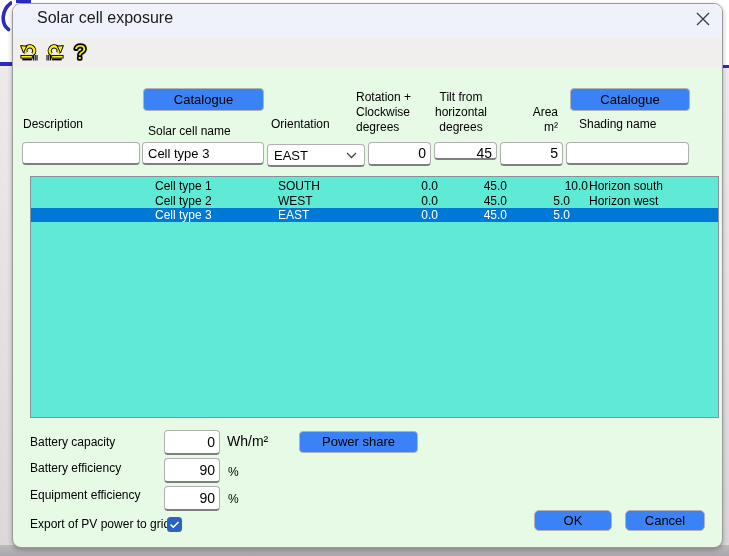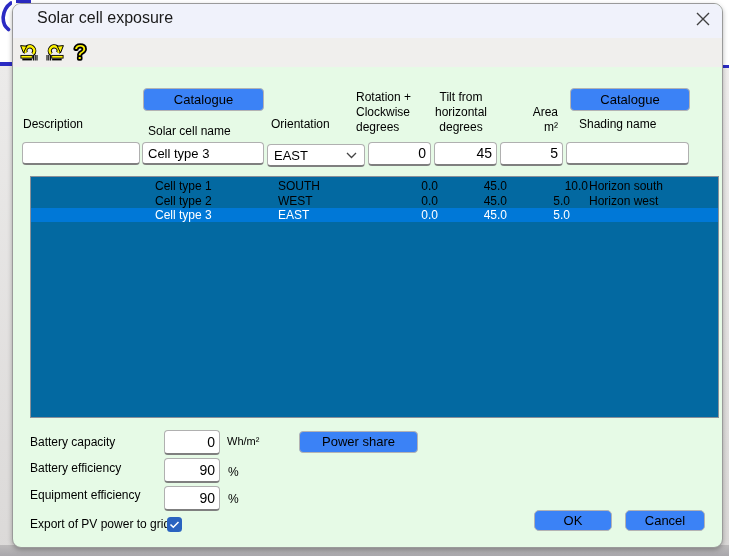--- a/index.html
+++ b/index.html
@@ -72,25 +72,25 @@
 <div class="lbl" style="left:579px;top:117.5px;">Shading name</div>
 
 <div class="inp" style="left:22px;top:142px;width:118px;height:23px;"></div>
 <div class="inp" style="left:142px;top:142px;width:122px;height:23px;padding-left:5px;">Cell type 3</div>
 <div class="inp" style="left:267px;top:143.5px;width:98px;height:23.5px;padding-left:6px;">EAST
   <svg style="position:absolute;right:7px;top:7px;" width="11" height="7" viewBox="0 0 11 7">
       <path d="M1 1 L5.5 5.5 L10 1" fill="none" stroke="#444" stroke-width="1.3"></path>
     </svg>
 </div>
 <div class="inp num" style="left:368px;top:142px;width:63px;height:23.5px;padding-right:4px;text-align:right;">0</div>
-<div class="inp num" style="left:434px;top:142px;width:63px;height:24px;padding-right:4px;text-align:right;">45</div>
+<div class="inp num" style="left:434px;top:142px;width:63px;height:18px;padding-right:4px;text-align:right;">45</div>
 <div class="inp num" style="left:500px;top:142px;width:63px;height:23.5px;padding-right:4px;text-align:right;">5</div>
 <div class="inp" style="left:566px;top:142px;width:123px;height:23px;"></div>
 
-<div class="abs" style="left:30px;top:176px;width:689px;height:242px;background:#0369a1;border:1px solid #8a9099;">
+<div class="abs" style="left:30px;top:176px;width:689px;height:242px;background:#5eead4;border:1px solid #8a9099;">
   <div class="abs" style="left:0;top:1.5px;width:687px;height:15px;font-size:12px;">
     <span class="abs" style="left:124px;">Cell type 1</span>
     <span class="abs" style="left:247px;">SOUTH</span>
     <span class="abs" style="left:342px;width:65px;text-align:right;">0.0</span>
     <span class="abs" style="left:411px;width:65px;text-align:right;">45.0</span>
     <span class="abs" style="left:492px;width:65px;text-align:right;">10.0</span>
     <span class="abs" style="left:558px;">Horizon south</span>
   </div>
   <div class="abs" style="left:0;top:16.5px;width:687px;height:15px;font-size:12px;">
     <span class="abs" style="left:124px;">Cell type 2</span>
@@ -111,21 +111,21 @@
 
 <div class="lbl" style="left:30px;top:436px;">Battery capacity</div>
 <div class="lbl" style="left:30px;top:462px;">Battery efficiency</div>
 <div class="lbl" style="left:30px;top:489px;">Equipment efficiency</div>
 <div class="lbl" style="left:30px;top:518px;">Export of PV power to grid</div>
 
 <div class="inp num" style="left:164px;top:430px;width:56px;height:24.5px;padding-right:4px;text-align:right;line-height:22px;">0</div>
 <div class="inp num" style="left:164px;top:458px;width:56px;height:24.5px;padding-right:4px;text-align:right;line-height:22px;">90</div>
 <div class="inp num" style="left:164px;top:486px;width:56px;height:24.5px;padding-right:4px;text-align:right;line-height:22px;">90</div>
 
-<div class="lbl" style="left:227px;top:435px;font-size:11px;">Wh/m²</div>
+<div class="lbl" style="left:227px;top:435px;font-size:14px;">Wh/m²</div>
 <div class="lbl" style="left:228px;top:466px;">%</div>
 <div class="lbl" style="left:228px;top:493px;">%</div>
 
 <div class="btn" style="left:299px;top:431px;width:119px;height:22px;line-height:20px;">Power share</div>
 
 <div class="abs" style="left:167px;top:517px;width:15px;height:15px;background:#2a63c0;border-radius:3.5px;">
   <svg width="15" height="15" viewBox="0 0 15 15">
       <path d="M3.5 7.5 L6.3 10.3 L11.5 5" fill="none" stroke="#fff" stroke-width="1.5"></path>
     </svg>
 </div>

